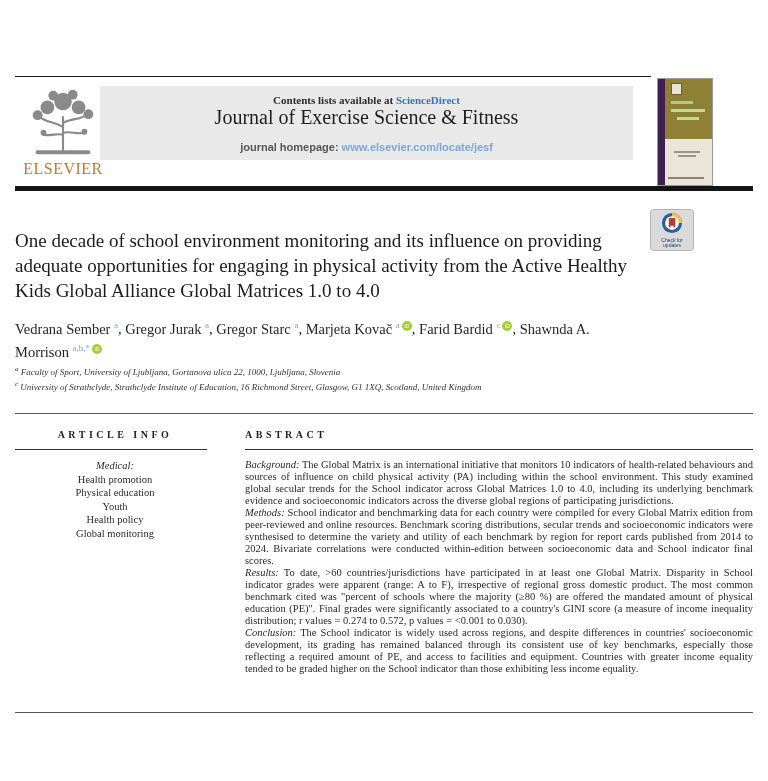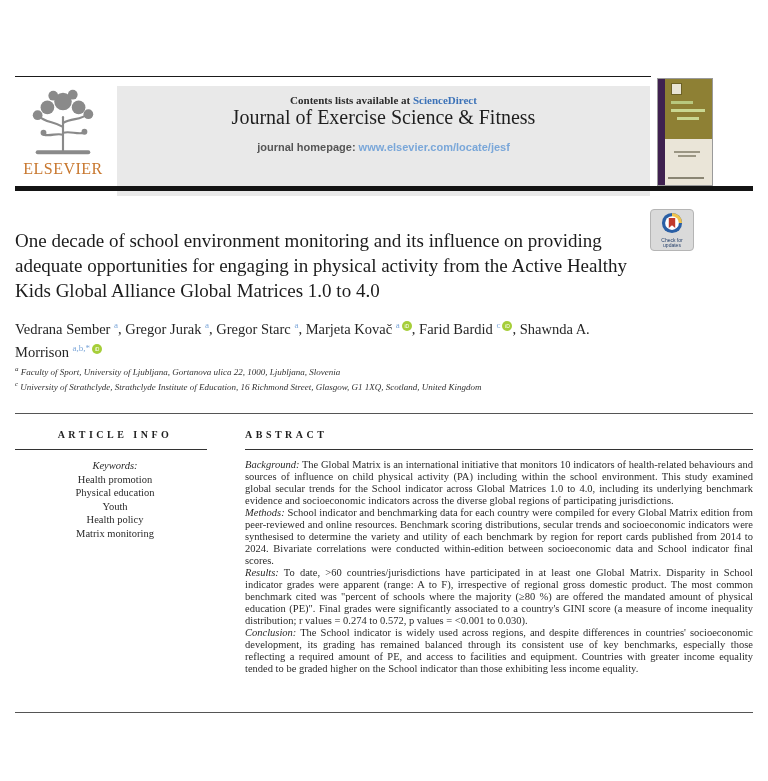--- a/index.html
+++ b/index.html
@@ -8,21 +8,21 @@
     font-family:"Liberation Serif", serif;color:#222;
     -webkit-font-smoothing:antialiased;
   }
   .abs{position:absolute;}
 
   
   #header-top-rule{left:15px;top:76px;width:636px;height:1px;background:#1a1a1a;}
   #publisher-block{left:13px;top:84px;width:100px;height:100px;text-align:center;}
   #publisher-block svg{display:block;margin:0 auto;}
   #publisher-name{font-family:"Liberation Serif",serif;font-size:16px;letter-spacing:.5px;color:#c8772e;margin-top:-2px;}
-  #journal-banner{left:117px;top:86px;width:533px;height:110px;background:#e9e9e9;text-align:center;}
+  #journal-banner{left:100px;top:86px;width:533px;height:74px;background:#e9e9e9;text-align:center;}
   #contents-line{margin-top:8px;font-size:11px;font-weight:bold;color:#2b2b2b;}
   #contents-line .lnk{color:#3d73b8;font-weight:bold;}
   #journal-title{font-size:20px;color:#1f1f1f;}
   #homepage-line{margin-top:12px;font-family:"Liberation Sans",sans-serif;font-size:11px;font-weight:bold;color:#555;}
   #homepage-line .lnk{color:#7aa7d9;}
   #cover-thumb{left:657px;top:78px;width:54px;height:106px;border:1px solid #9a9a9a;background:#eae5d8;}
   #cover-stripe{position:absolute;left:0;top:0;width:7px;height:100%;background:#3f2150;}
   #cover-top{position:absolute;left:7px;top:0;right:0;height:60px;background:#8e8034;}
   .cover-logo{position:absolute;left:6px;top:4px;width:9px;height:10px;background:#e8e4d5;border:1px solid #6d6226;}
   .cov-line{position:absolute;height:3px;background:#b8c87e;}
@@ -142,27 +142,27 @@
     <div><sup>c</sup> University of Strathclyde, Strathclyde Institute of Education, 16 Richmond Street, Glasgow, G1 1XQ, Scotland, United Kingdom</div>
   </div>
 
 <div id="mid-rule" class="abs"></div>
 
 <div id="columns" class="abs">
   <div id="col-info">
     <div class="sec-heading">ARTICLE INFO</div>
     <div class="sec-rule"></div>
     <div id="keywords">
-      <div class="kw-label">Keywords:</div>
+      <div class="kw-label">Medical:</div>
       <div id="keyword-items">
           <div>Health promotion</div>
           <div>Physical education</div>
           <div>Youth</div>
           <div>Health policy</div>
-          <div>Matrix monitoring</div>
+          <div>Global monitoring</div>
         </div>
     </div>
   </div>
   <div id="col-abs">
     <div class="sec-heading">ABSTRACT</div>
     <div class="sec-rule"></div>
     <div id="abstract-body">
         <div class="abs-p"><span class="p-label">Background:</span> The Global Matrix is an international initiative that monitors 10 indicators of health-related behaviours and sources of influence on child physical activity (PA) including within the school environment. This study examined global secular trends for the School indicator across Global Matrices 1.0 to 4.0, including its underlying benchmark evidence and socioeconomic indicators across the diverse global regions of participating jurisdictions.</div>
         <div class="abs-p"><span class="p-label">Methods:</span> School indicator and benchmarking data for each country were compiled for every Global Matrix edition from peer-reviewed and online resources. Benchmark scoring distributions, secular trends and socioeconomic indicators were synthesised to determine the variety and utility of each benchmark by region for report cards published from 2014 to 2024. Bivariate correlations were conducted within-edition between socioeconomic data and School indicator final scores.</div>
         <div class="abs-p"><span class="p-label">Results:</span> To date, &gt;60 countries/jurisdictions have participated in at least one Global Matrix. Disparity in School indicator grades were apparent (range: A to F), irrespective of regional gross domestic product. The most common benchmark cited was "percent of schools where the majority (≥80 %) are offered the mandated amount of physical education (PE)". Final grades were significantly associated to a country's GINI score (a measure of income inequality distribution; r values = 0.274 to 0.572, p values = &lt;0.001 to 0.030).</div>

